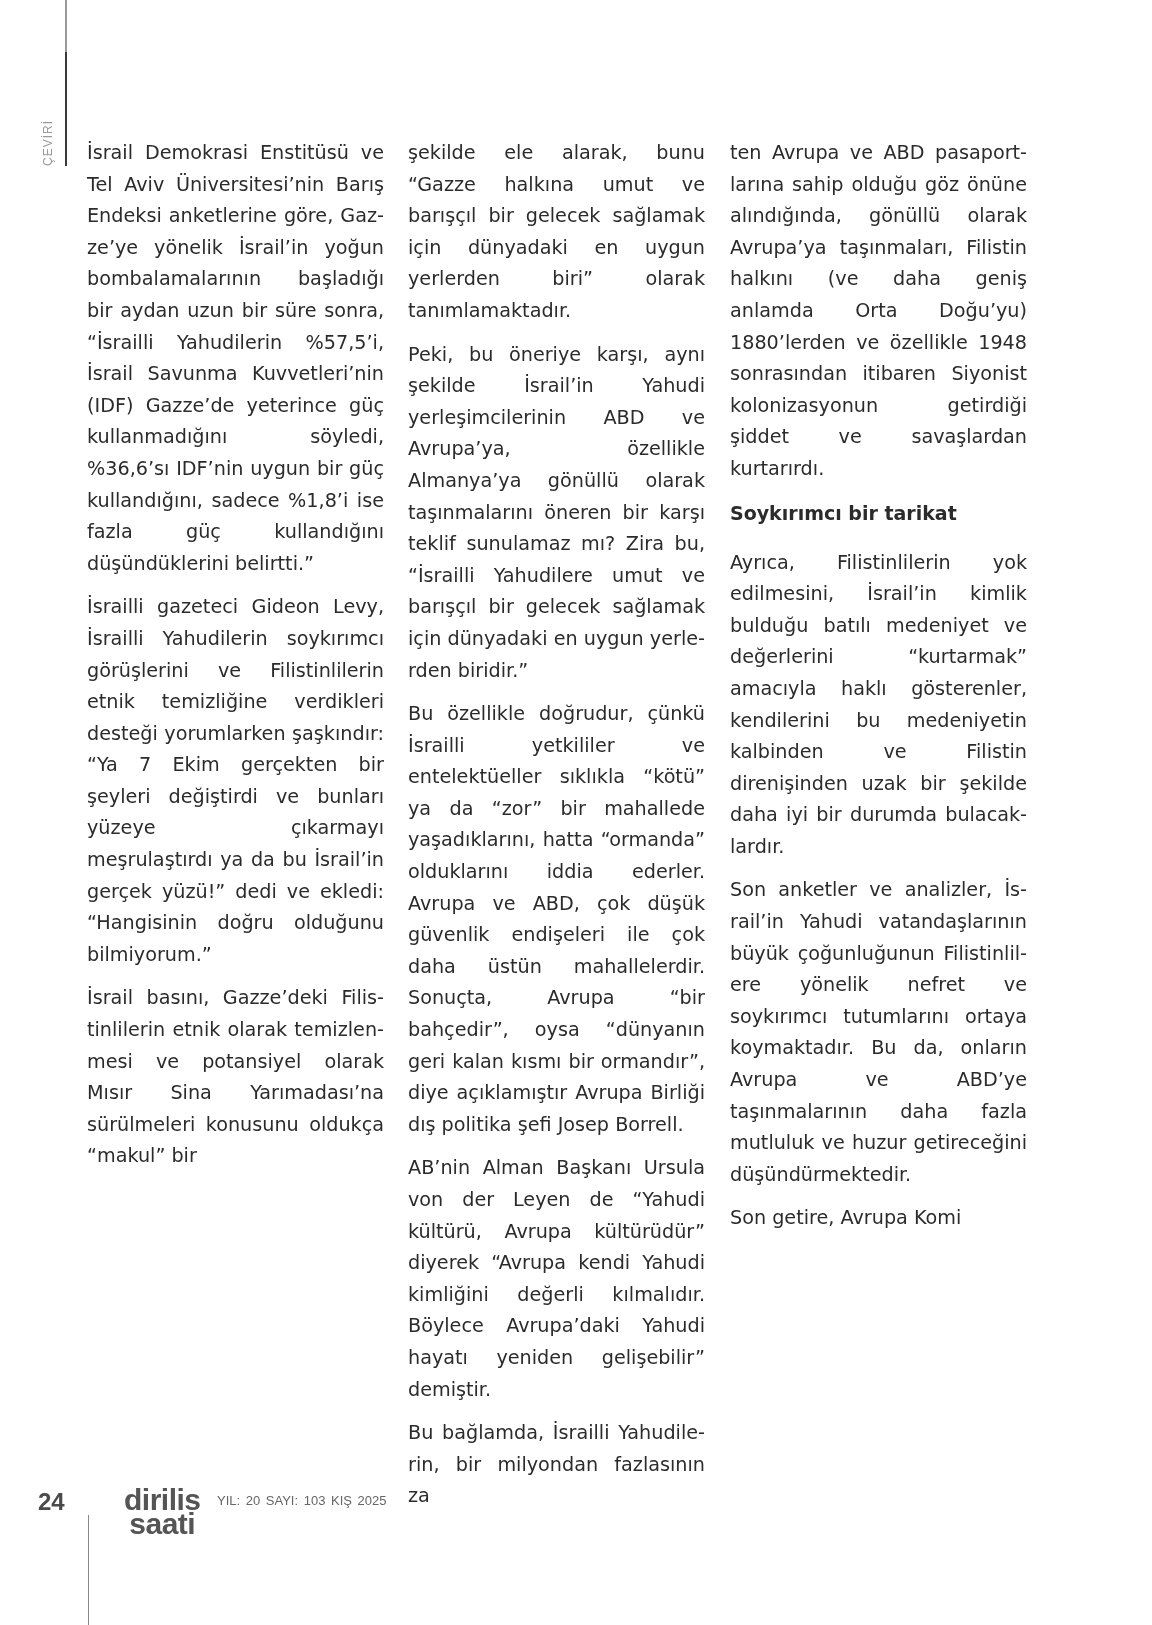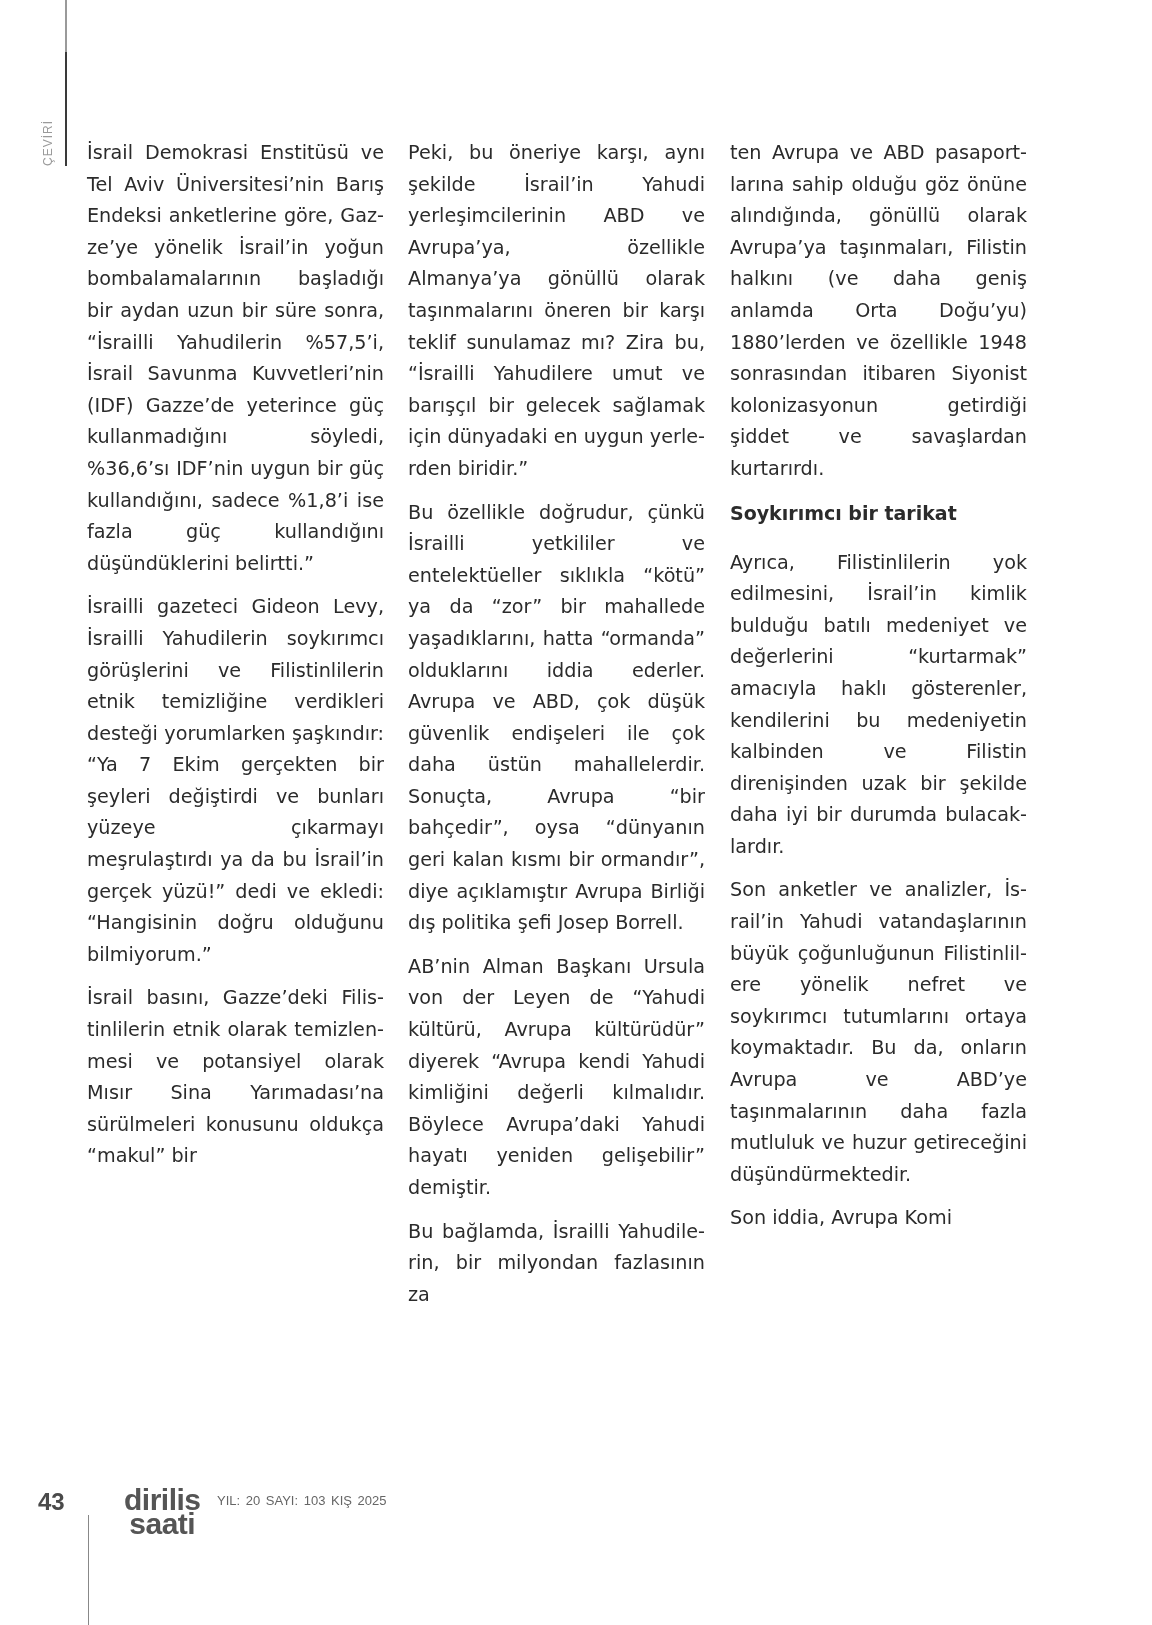--- a/index.html
+++ b/index.html
@@ -33,33 +33,34 @@
 <div class="vline-mid"></div>
 <div class="section-label">ÇEVİRİ</div>
 
 <div class="col col1">
   <p>İsrail Demokrasi Enstitüsü ve Tel Aviv Üniversitesi’nin Barış Endeksi anketlerine göre, Gaz­ze’ye yönelik İsrail’in yoğun bombalamalarının başladığı bir aydan uzun bir süre sonra, “İs­railli Yahudilerin %57,5’i, İsrail Savunma Kuvvetleri’nin (IDF) Gazze’de yeterince güç kul­lanmadığını söyledi, %36,6’sı IDF’nin uygun bir güç kul­landığını, sadece %1,8’i ise fazla güç kullandığını düşündüklerini belirtti.”</p>
   <p>İsrailli gazeteci Gideon Levy, İsrailli Yahudilerin soykırımcı görüşlerini ve Filistinlilerin etnik temizliğine verdikleri desteği yorumlarken şaşkındır: “Ya 7 Ekim gerçekten bir şeyleri değiştirdi ve bunları yüzeye çıkarmayı meşrulaştırdı ya da bu İsrail’in gerçek yüzü!” dedi ve ekledi: “Hangisinin doğru old­uğunu bilmiyorum.”</p>
   <p>İsrail basını, Gazze’deki Filis­tinlilerin etnik olarak temizlen­mesi ve potansiyel olarak Mısır Sina Yarımadası’na sürülmeleri konusunu oldukça “makul” bir</p>
 </div>
 
 <div class="col col2">
+  <p>şekilde ele alarak, bunu “Gazze halkına umut ve barışçıl bir ge­lecek sağlamak için dünyadaki en uygun yerlerden biri” olarak tanımlamaktadır.</p>
   <p>Peki, bu öneriye karşı, aynı şekilde İsrail’in Yahudi yerleşim­cilerinin ABD ve Avrupa’ya, özellikle Almanya’ya gönüllü olarak taşınmalarını öneren bir karşı teklif sunulamaz mı? Zira bu, “İsrailli Yahudilere umut ve barışçıl bir gelecek sağlamak için dünyadaki en uygun yerle­rden biridir.”</p>
   <p>Bu özellikle doğrudur, çünkü İs­railli yetkililer ve entelektüeller sıklıkla “kötü” ya da “zor” bir mahallede yaşadıklarını, hat­ta “ormanda” olduklarını iddia ederler. Avrupa ve ABD, çok düşük güvenlik endişeleri ile çok daha üstün mahallelerdir. Sonuçta, Avrupa “bir bahçedir”, oysa “dünyanın geri kalan kısmı bir ormandır”, diye açıklamıştır Avrupa Birliği dış politika şefi Josep Borrell.</p>
   <p>AB’nin Alman Başkanı Ursu­la von der Leyen de “Yahudi kültürü, Avrupa kültürüdür” diyerek “Avrupa kendi Yahu­di kimliğini değerli kılmalıdır. Böylece Avrupa’daki Yahu­di hayatı yeniden gelişebilir” demiştir.</p>
   <p>Bu bağlamda, İsrailli Yahudile­rin, bir milyondan fazlasının za­</p>
 </div>
 
 <div class="col col3">
   <p>ten Avrupa ve ABD pasaport­larına sahip olduğu göz önüne alındığında, gönüllü olarak Avrupa’ya taşınmaları, Filistin halkını (ve daha geniş anlamda Orta Doğu’yu) 1880’lerden ve özellikle 1948 sonrasından iti­baren Siyonist kolonizasyonun getirdiği şiddet ve savaşlardan kurtarırdı.</p>
   <h3>Soykırımcı bir tarikat</h3>
   <p>Ayrıca, Filistinlilerin yok edilme­sini, İsrail’in kimlik bulduğu batılı medeniyet ve değerleri­ni “kurtarmak” amacıyla hak­lı gösterenler, kendilerini bu medeniyetin kalbinden ve Filis­tin direnişinden uzak bir şekilde daha iyi bir durumda bulacak­lardır.</p>
   <p>Son anketler ve analizler, İs­rail’in Yahudi vatandaşlarının büyük çoğunluğunun Filistinlil­ere yönelik nefret ve soykırımcı tutumlarını ortaya koymak­tadır. Bu da, onların Avrupa ve ABD’ye taşınmalarının daha fazla mutluluk ve huzur getire­ceğini düşündürmektedir.</p>
-  <p>Son iddia, Avrupa Komi­</p>
+  <p>Son getire, Avrupa Komi­</p>
 </div>
 
-<div class="footer-num">43</div>
+<div class="footer-num">24</div>
 <div class="footer-vline"></div>
 <div class="logo">
   <span class="l1">dirilis</span>
   <span class="l2">saati</span>
 </div>
 <div class="issue">YIL: 20  SAYI: 103  KIŞ 2025</div>
 
 </body></html>

